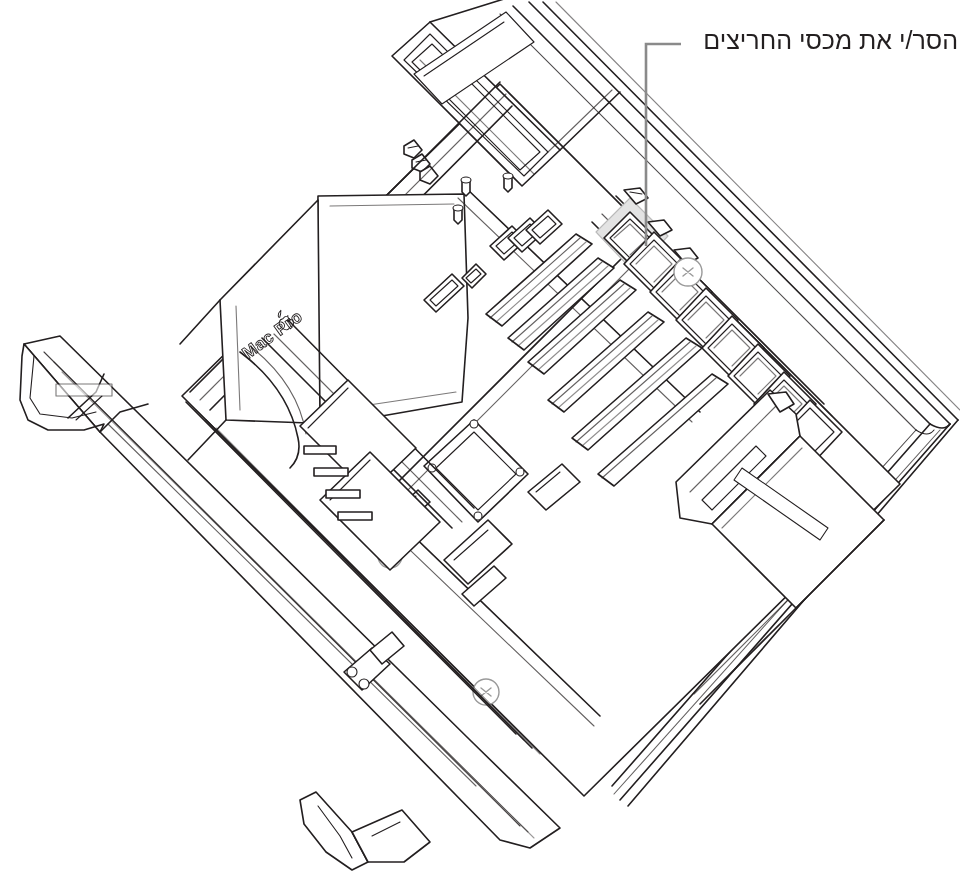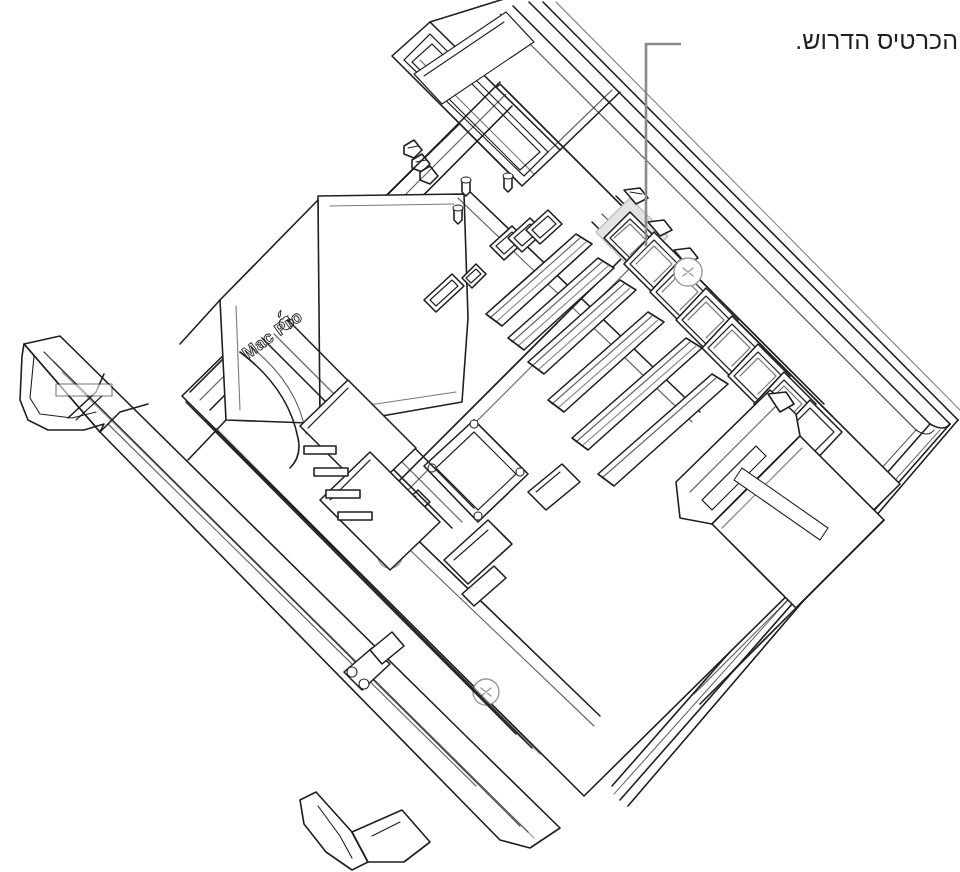--- a/index.html
+++ b/index.html
@@ -391,16 +391,16 @@
       </g>
 
     </g>
   </svg>
 
   <svg id="leader" style="position:absolute;left:0;top:0;width:960px;height:872px;pointer-events:none;" viewBox="0 0 960 872" xmlns="http://www.w3.org/2000/svg" aria-hidden="true">
     <path d="M681 44 L646 44 L646 246" fill="none" stroke="#8a8a8a" stroke-width="2.6" stroke-linecap="butt" stroke-linejoin="miter"></path>
   </svg>
 
   <div id="callout-text">
-    <span class="ln">הכרטיס הדרוש.</span>
+    <span class="ln">הסר/י את מכסי החריצים</span>
   </div>
 
 </div>
 
 </body></html>

